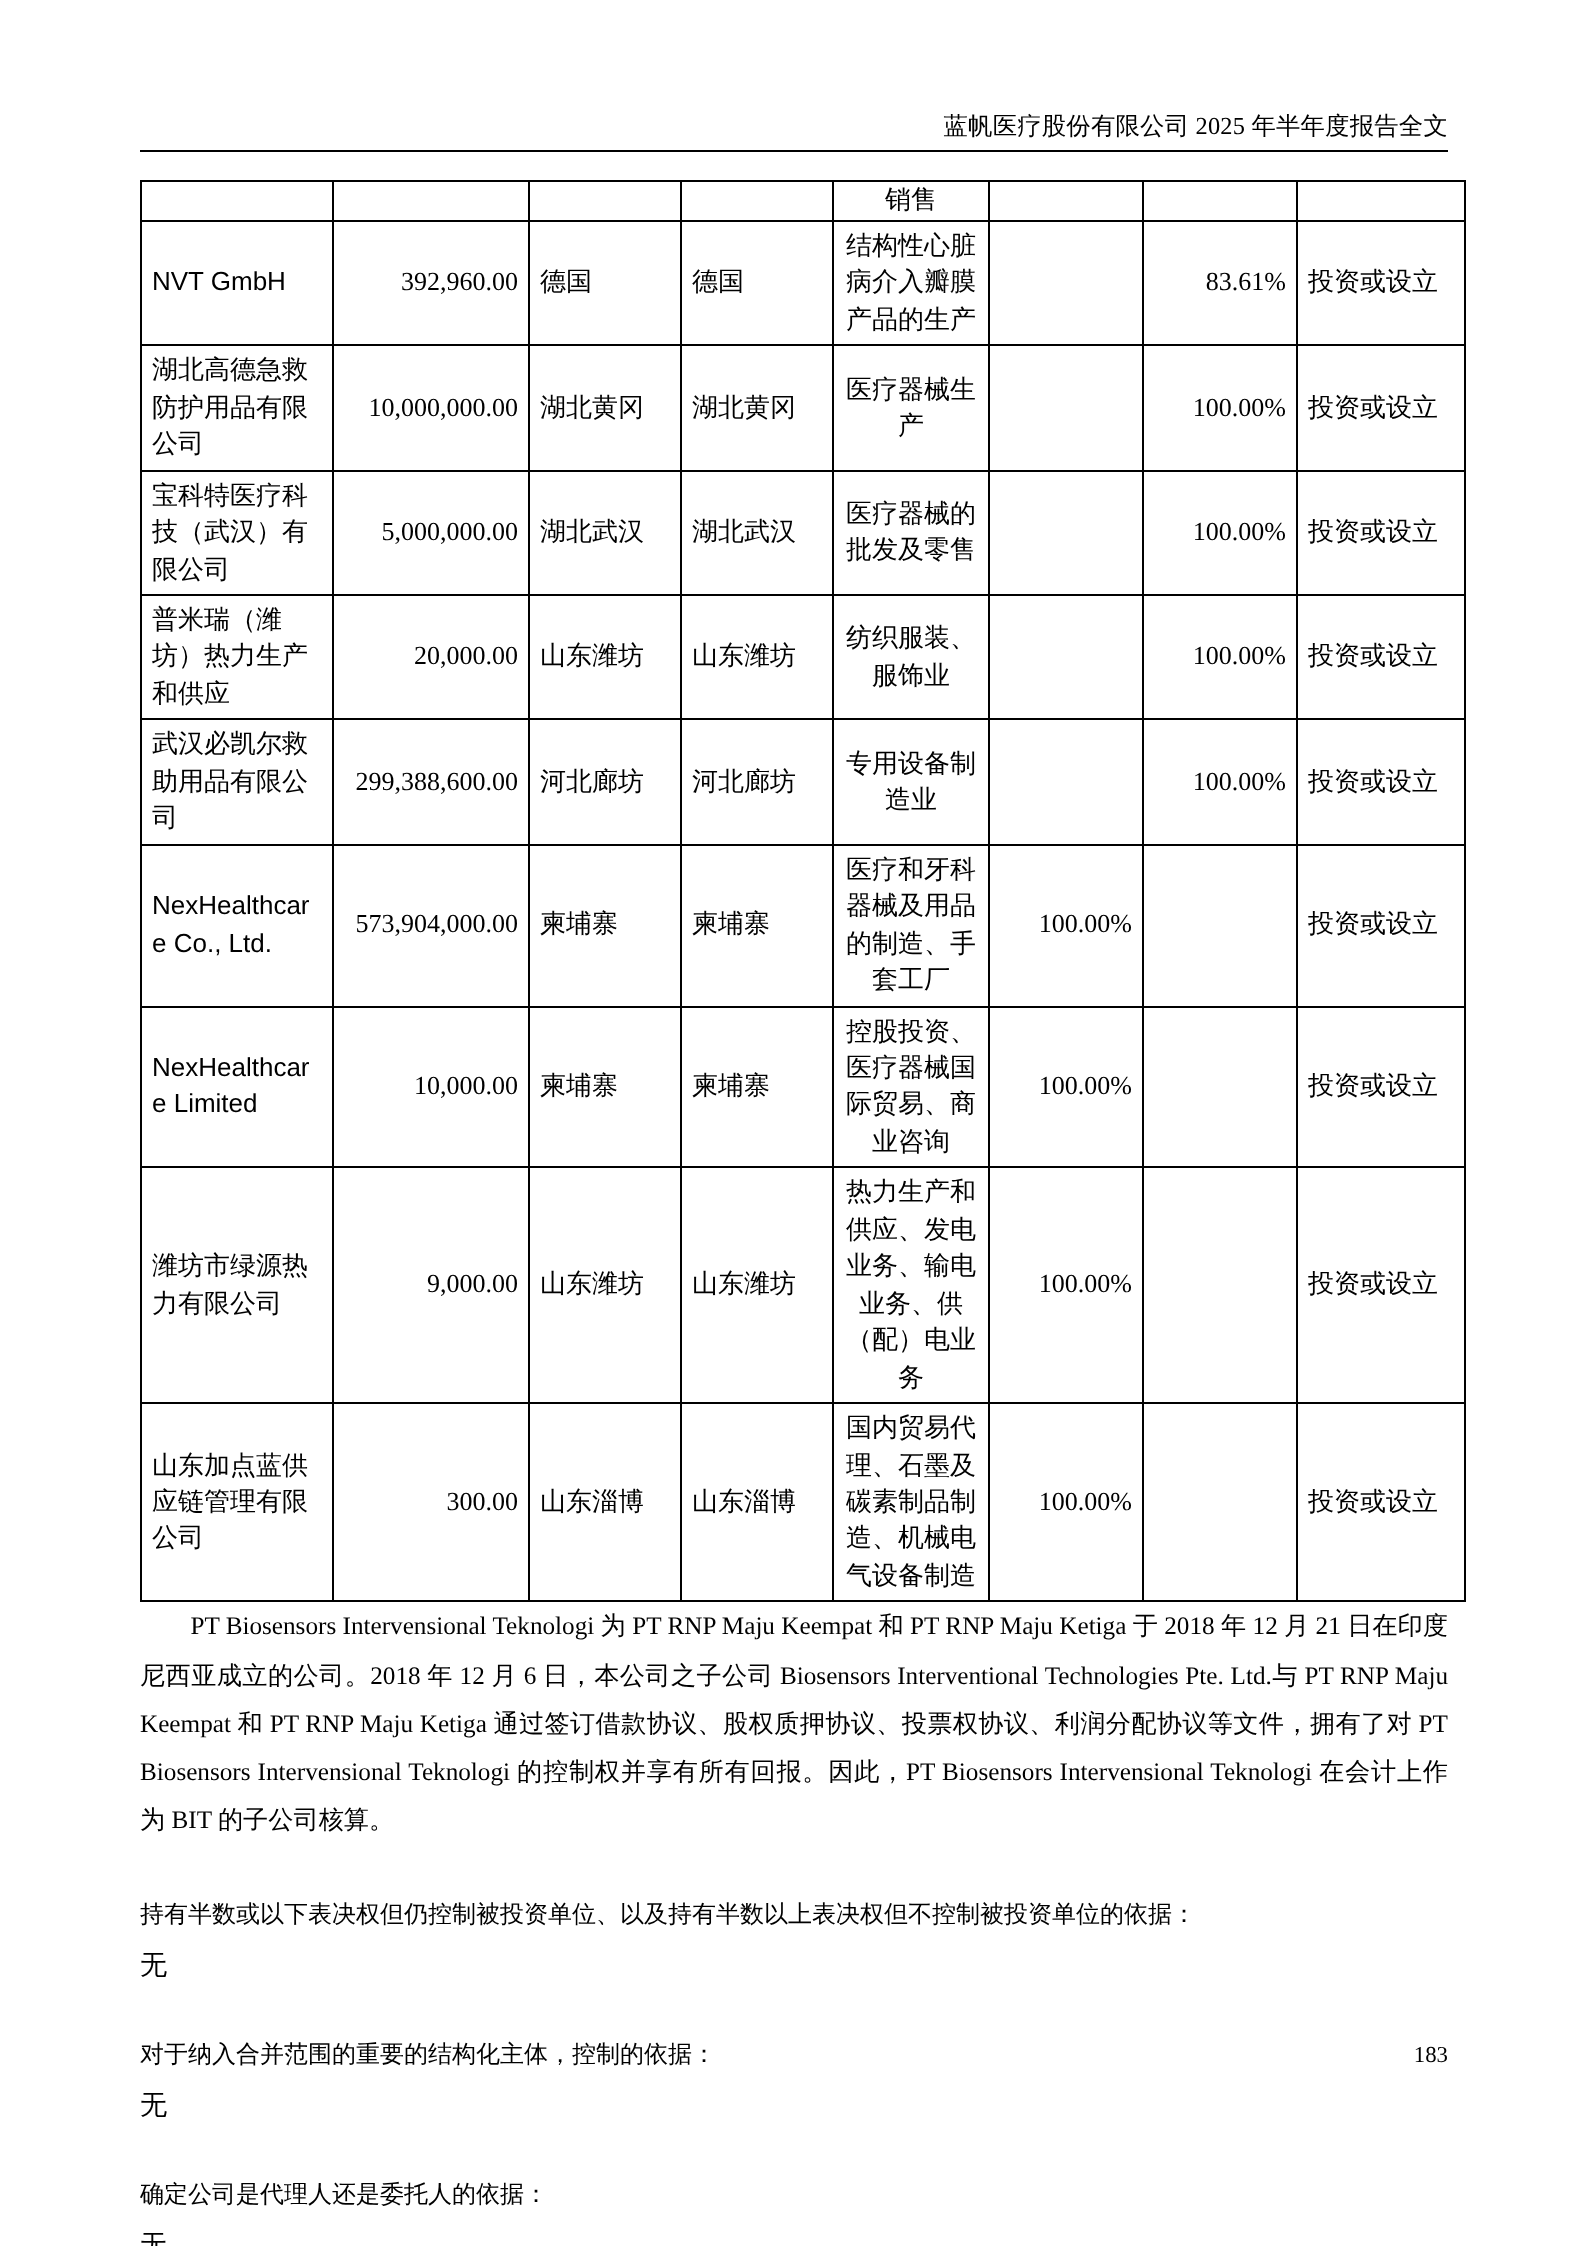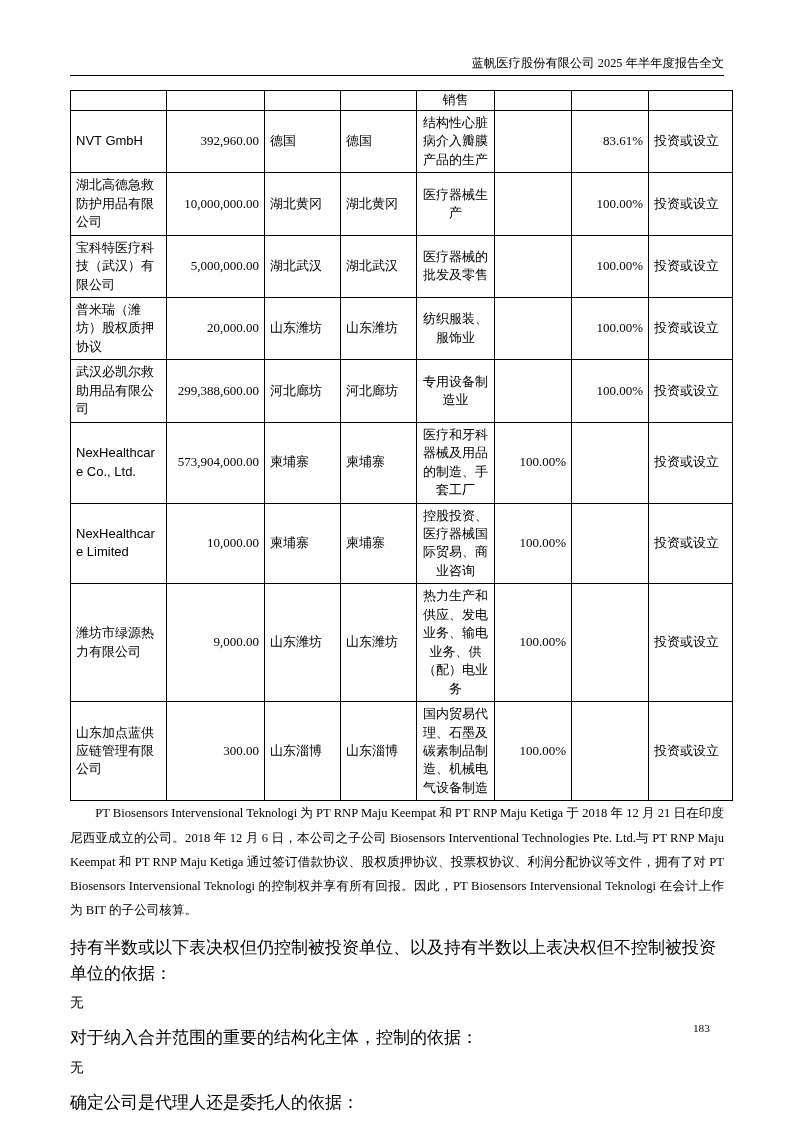--- a/index.html
+++ b/index.html
@@ -78,34 +78,34 @@
   }
   .para {
     margin-top: 0;
     font-size: 12.6px;
     line-height: 1.92;
     text-align: justify;
     text-justify: inter-ideograph;
     text-indent: 2em;
   }
   .q-label {
-    margin-top: 13px;
-    font-size: 17px;
+    margin-top: 26px;
+    font-size: 12px;
     line-height: 1.5;
   }
   .q-answer {
     margin-top: 7px;
     font-size: 13.6px;
     line-height: 1.4;
   }
 
   
   .page-number {
     position: absolute;
-    right: 84px;
+    right: 70px;
     top: 1022px;
     font-size: 11.4px;
     text-align: right;
   }
 </style>
 </head>
 <body>
 
 <div class="page">
   <div class="content">
@@ -168,21 +168,21 @@
           <td class="c-amount">5,000,000.00</td>
           <td class="c-place">湖北武汉</td>
           <td class="c-reg">湖北武汉</td>
           <td class="c-biz">医疗器械的批发及零售</td>
           <td class="c-direct"></td>
           <td class="c-indir">100.00%</td>
           <td class="c-method">投资或设立</td>
         </tr>
 
         <tr>
-          <td class="c-name">普米瑞（潍坊）股权质押协议</td>
+          <td class="c-name">普米瑞（潍坊）热力生产和供应</td>
           <td class="c-amount">20,000.00</td>
           <td class="c-place">山东潍坊</td>
           <td class="c-reg">山东潍坊</td>
           <td class="c-biz">纺织服装、服饰业</td>
           <td class="c-direct"></td>
           <td class="c-indir">100.00%</td>
           <td class="c-method">投资或设立</td>
         </tr>
 
         <tr>

